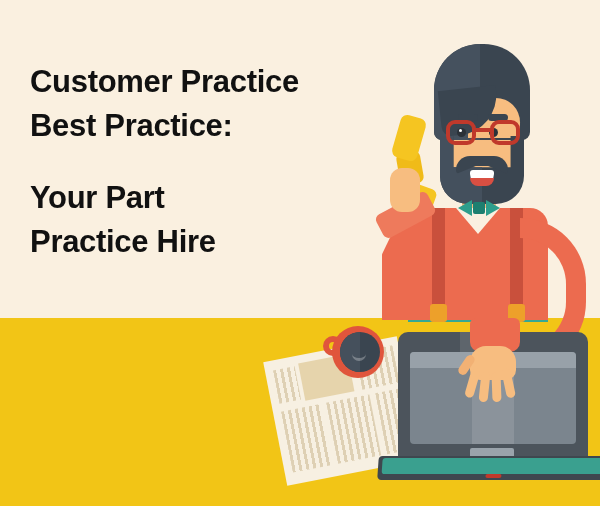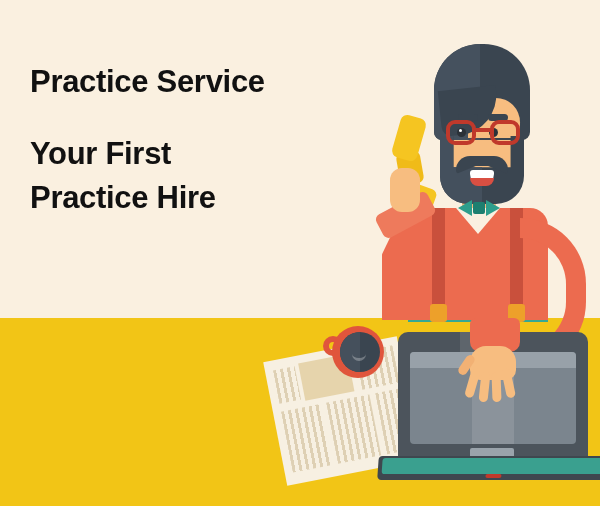--- a/index.html
+++ b/index.html
@@ -632,19 +632,20 @@
   <div class="hand-right">
     <div class="palm"></div>
     <div class="finger f1"></div>
     <div class="finger f2"></div>
     <div class="finger f3"></div>
     <div class="finger f4"></div>
     <div class="thumb"></div>
   </div>
 
   <div class="text-block">
-    <span class="line">Practice Service</span>
+    <span class="line">Customer Practice</span>
+    <span class="line">Best Practice:</span>
     <div class="gap"></div>
-    <span class="line">Your First</span>
+    <span class="line">Your Part</span>
     <span class="line">Practice Hire</span>
   </div>
 
 </div>
 
 </body></html>

